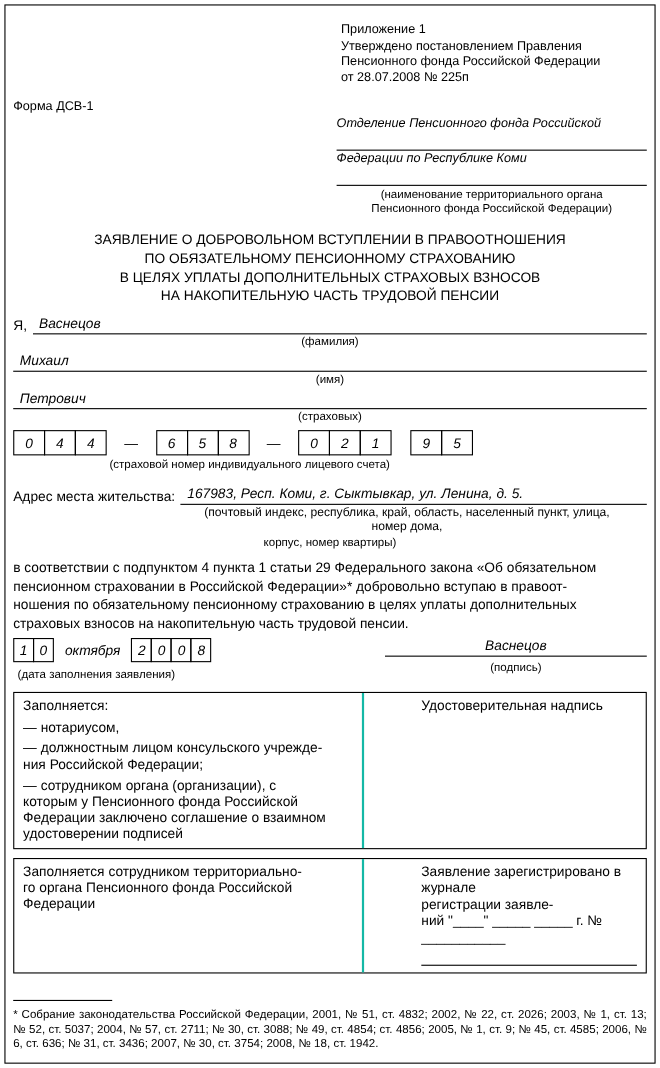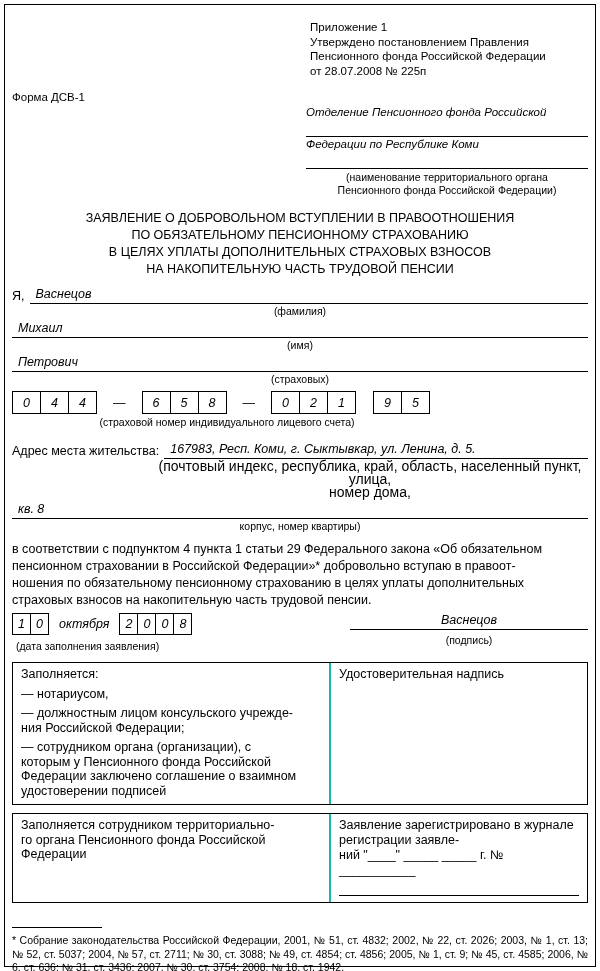--- a/index.html
+++ b/index.html
@@ -25,39 +25,39 @@
   .caption{font-size:10.5px;line-height:13px;text-align:center;margin-top:1px;}
 
   .snils-row{display:flex;align-items:center;margin-top:5px;}
   .cell-group{display:flex;}
   .cell{width:27px;height:21px;border:1px solid #000;margin-left:-1px;display:flex;align-items:center;justify-content:center;font-style:italic;}
   .cell:first-child{margin-left:0;}
   .dash{margin:0 16px;}
   .lastgap{margin-left:17px;}
   .snils-caption{width:430px;text-align:center;font-size:10.5px;line-height:13px;margin-top:2px;}
 
-  .address-caption{margin-left:140px;text-align:center;font-size:14px;line-height:13px;white-space:pre-line;margin-top:1px;}
+  .address-caption{margin-left:140px;text-align:center;font-size:11px;line-height:13px;white-space:pre-line;margin-top:1px;}
 
   .statement{white-space:pre-line;line-height:17px;margin-top:8px;}
 
   .date-sign-row{display:flex;justify-content:space-between;align-items:flex-start;margin-top:4px;}
   .date-cells{display:flex;align-items:center;}
   .dcell{width:17px;height:20px;border:1px solid #000;margin-left:-1px;display:flex;align-items:center;justify-content:center;font-style:italic;}
   .dcell:first-child{margin-left:0;}
   .month{font-style:italic;margin:0 10px;}
   .date-caption{font-size:10.5px;margin-top:5px;padding-left:4px;}
   .sign-block{width:238px;text-align:center;}
   .sign-value{font-style:italic;border-bottom:1px solid #000;padding-bottom:1px;line-height:15px;}
   .sign-caption{font-size:10.5px;margin-top:4px;}
 
   .tbl{display:flex;border:1px solid #000;}
   .tbl1{margin-top:10px;}
   .tbl2{margin-top:8px;}
   .tbl-left{width:300px;border-right:2px solid #14b8a6;padding:4px 8px 6px 8px;}
-  .tbl-right{flex:1;padding:4px 8px 6px 8px;}
+  .tbl-right{flex:1;padding:4px 8px 6px 8px;margin-left:44px;}
   .para{white-space:pre-line;line-height:14.5px;margin:0 0 5px 0;font-size:12.5px;}
   .para:last-child{margin-bottom:0;}
   .reg-lines{white-space:pre-line;line-height:15px;}
   .reg-rule{border-top:1px solid #000;margin-top:17px;}
   .reg-caption{text-align:center;font-size:11.5px;line-height:14px;white-space:pre-line;margin-top:2px;}
 
   .footnote{margin-top:24px;}
   .footnote-rule{width:90px;border-top:1px solid #000;margin-bottom:6px;}
   .footnote-text{font-size:10.5px;line-height:13.5px;text-align:justify;}
 </style>
@@ -127,23 +127,20 @@
       </div>
     </div>
     <div class="snils-caption">(страховой номер индивидуального лицевого счета)</div>
 
     <div class="field-row mt12">
       <span class="field-label">Адрес места жительства:</span>
       <span class="field-value">167983, Респ. Коми, г. Сыктывкар, ул. Ленина, д. 5.</span>
     </div>
     <div class="address-caption">(почтовый индекс, республика, край, область, населенный пункт, улица,
 номер дома,</div>
-    <div class="field-row mt2">
-      <span class="field-value">кв. 8</span>
-    </div>
     <div class="caption">корпус, номер квартиры)</div>
 
     <div class="statement">в соответствии с подпунктом 4 пункта 1 статьи 29 Федерального закона «Об обязательном
 пенсионном страховании в Российской Федерации»* добровольно вступаю в правоот-
 ношения по обязательному пенсионному страхованию в целях уплаты дополнительных
 страховых взносов на накопительную часть трудовой пенсии.</div>
 
     <div class="date-sign-row">
       <div>
         <div class="date-cells">

